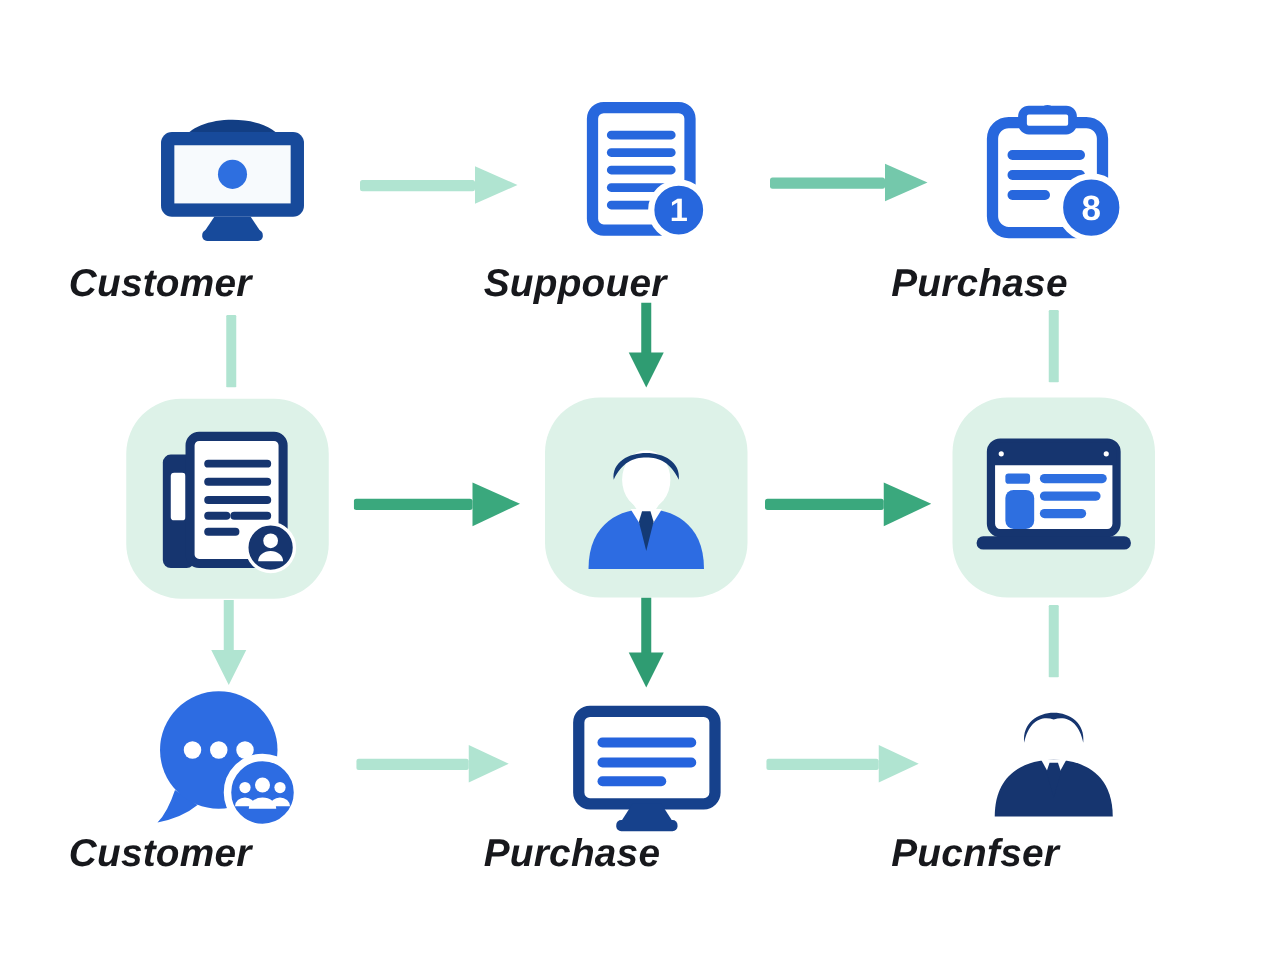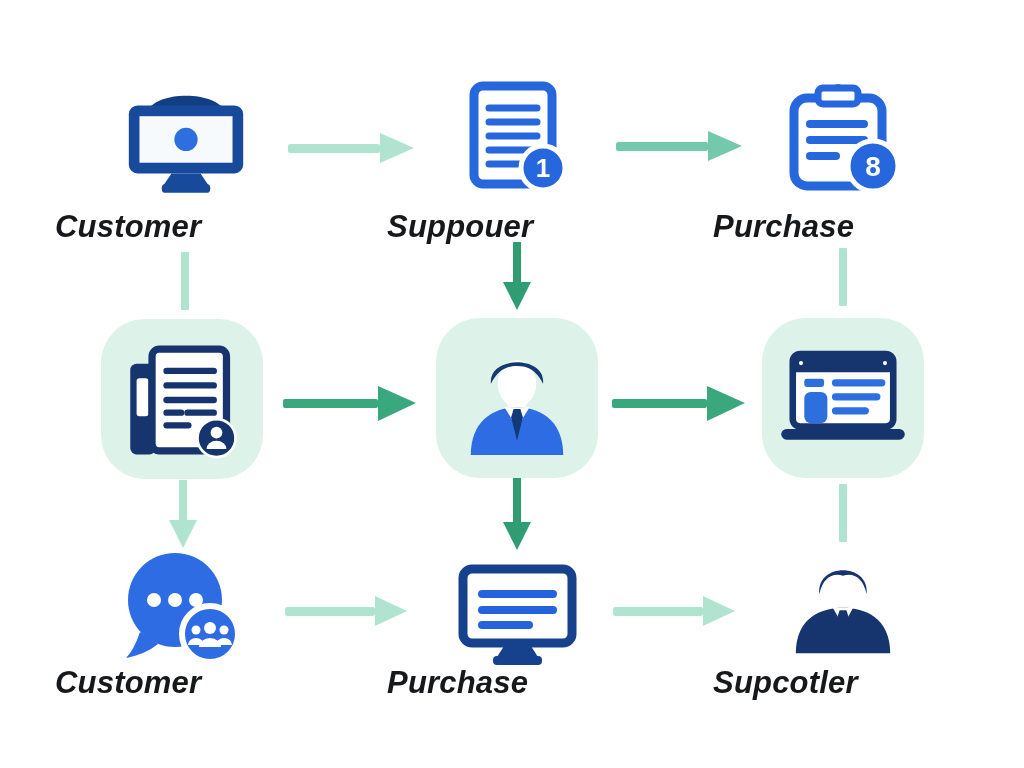--- a/index.html
+++ b/index.html
@@ -191,15 +191,15 @@
     <rect x="0" y="15" width="90" height="9" rx="2" fill="#b0e4d1"></rect>
     <polygon points="90,4 90,34 122,19" fill="#b0e4d1"></polygon>
   </svg>
   <svg class="abs" style="left:613px;top:592px;" width="124" height="38" viewBox="0 0 124 38">
     <rect x="0" y="15" width="90" height="9" rx="2" fill="#b0e4d1"></rect>
     <polygon points="90,4 90,34 122,19" fill="#b0e4d1"></polygon>
   </svg>
 
   <div class="node-label" style="left:55px;top:666px;">Customer</div>
   <div class="node-label" style="left:387px;top:666px;">Purchase</div>
-  <div class="node-label" style="left:713px;top:666px;">Supcotler</div>
+  <div class="node-label" style="left:713px;top:666px;">Pucnfser</div>
 
 </div>
 
 </body></html>

